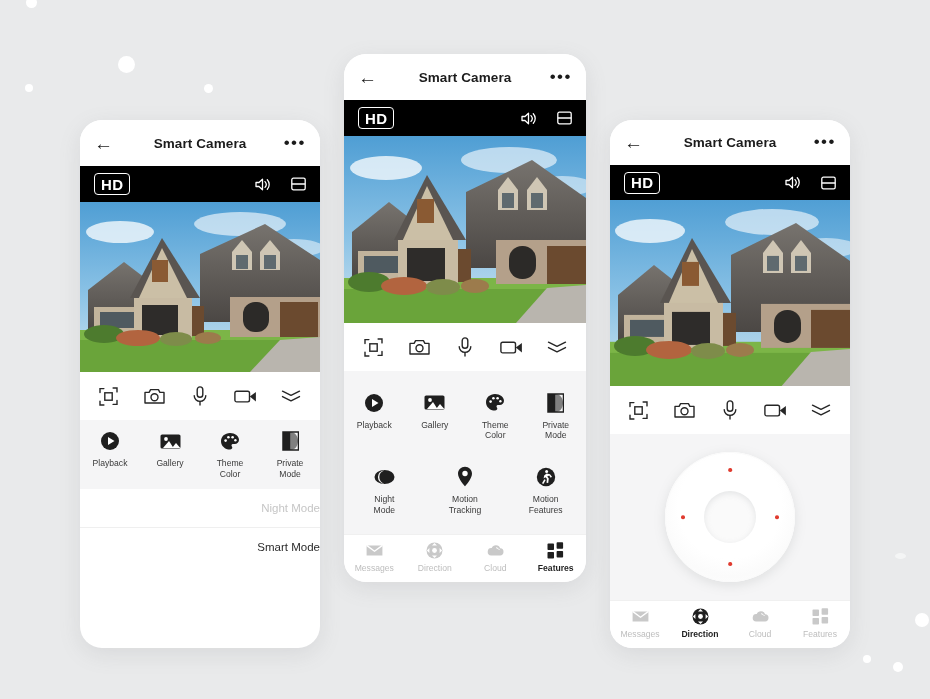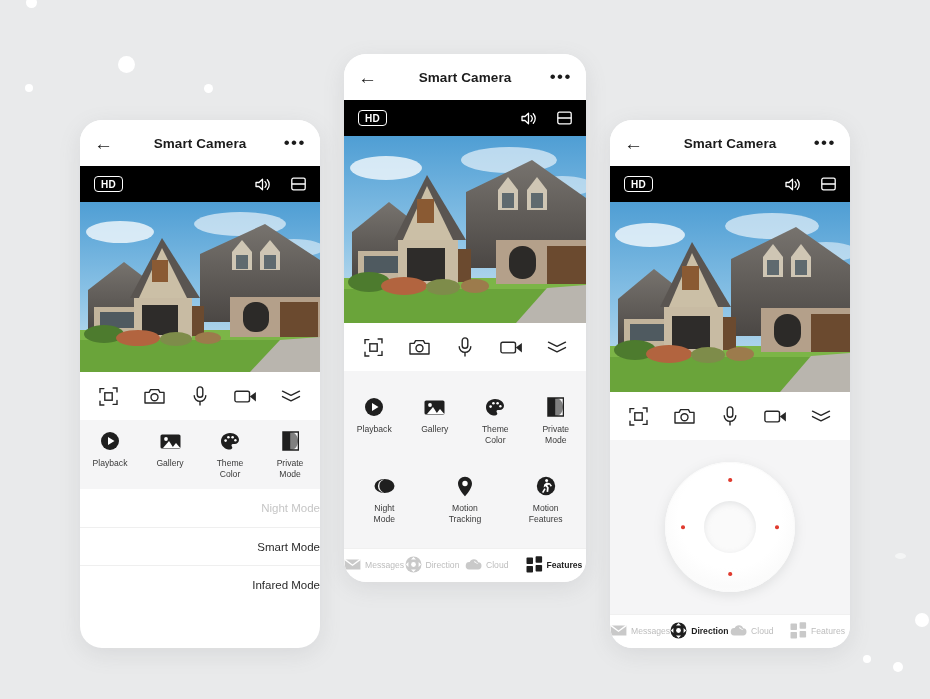--- a/index.html
+++ b/index.html
@@ -44,21 +44,21 @@
     line-height: 6px; z-index:2;
   }
 
   
   .vbar {
     height: 36px; background:#000;
     display:flex; align-items:center; padding: 0 14px;
   }
   .hd-badge {
     border:1.4px solid #fff; color:#fff; border-radius:4px;
-    font-size: 10px; font-weight:700; padding: 1.5px 6px; letter-spacing:.3px;
+    font-size: 15px; font-weight:700; padding: 1.5px 6px; letter-spacing:.3px;
   }
   .vbar-right { margin-left:auto; display:flex; align-items:center; gap:20px; }
   .vbar-right svg { display:block; }
 
   
   .feed { position:relative; width:100%; overflow:hidden; background:#7fb4dd; }
   .feed svg { display:block; width:100%; height:100%; }
 
   
   .toolbar {
@@ -116,21 +116,21 @@
   .dpad-dot.down  { left:50%; bottom: 16px; transform:translateX(-50%); }
   .dpad-dot.left  { top:50%; left: 16px; transform:translateY(-50%); }
   .dpad-dot.right { top:50%; right: 16px; transform:translateY(-50%); }
 
   
   .bnav {
     background:#fff; display:flex; border-top:1px solid #f0f0f0;
     padding: 7px 0 9px; margin-top:auto;
   }
   .bnav-item {
-    flex:1; display:flex; flex-direction:row; align-items:center; gap:4px;
+    flex:1; display:flex; flex-direction:column; align-items:center; gap:4px;
   }
   .bnav-item .bn-ico { width:17px; height:17px; display:flex; align-items:center; justify-content:center; }
   .bnav-item .bn-lbl { font-size: 8.6px; color:#bdbdbd; }
   .bnav-item.active .bn-lbl { color:#1f1f1f; font-weight:700; }
 
   .col { display:flex; flex-direction:column; height:100%; }
 </style>
 </head>
 <body>
 
@@ -300,23 +300,20 @@
           </div>
         </div>
       </div>
 
       <div class="mode-list">
         <div class="mode-item muted">
           <span>Night Mode</span>
         </div>
         <div class="mode-item">
           <span>Smart Mode</span>
-        </div>
-        <div class="mode-item">
-          <span>Infared Mode</span>
         </div>
       </div>
     </div>
   </div>
 
   <div class="phone phone-center">
     <div class="col">
       <div class="hdr">
         <div class="hdr-back">←</div>
         <div class="hdr-title">Smart Camera</div>

